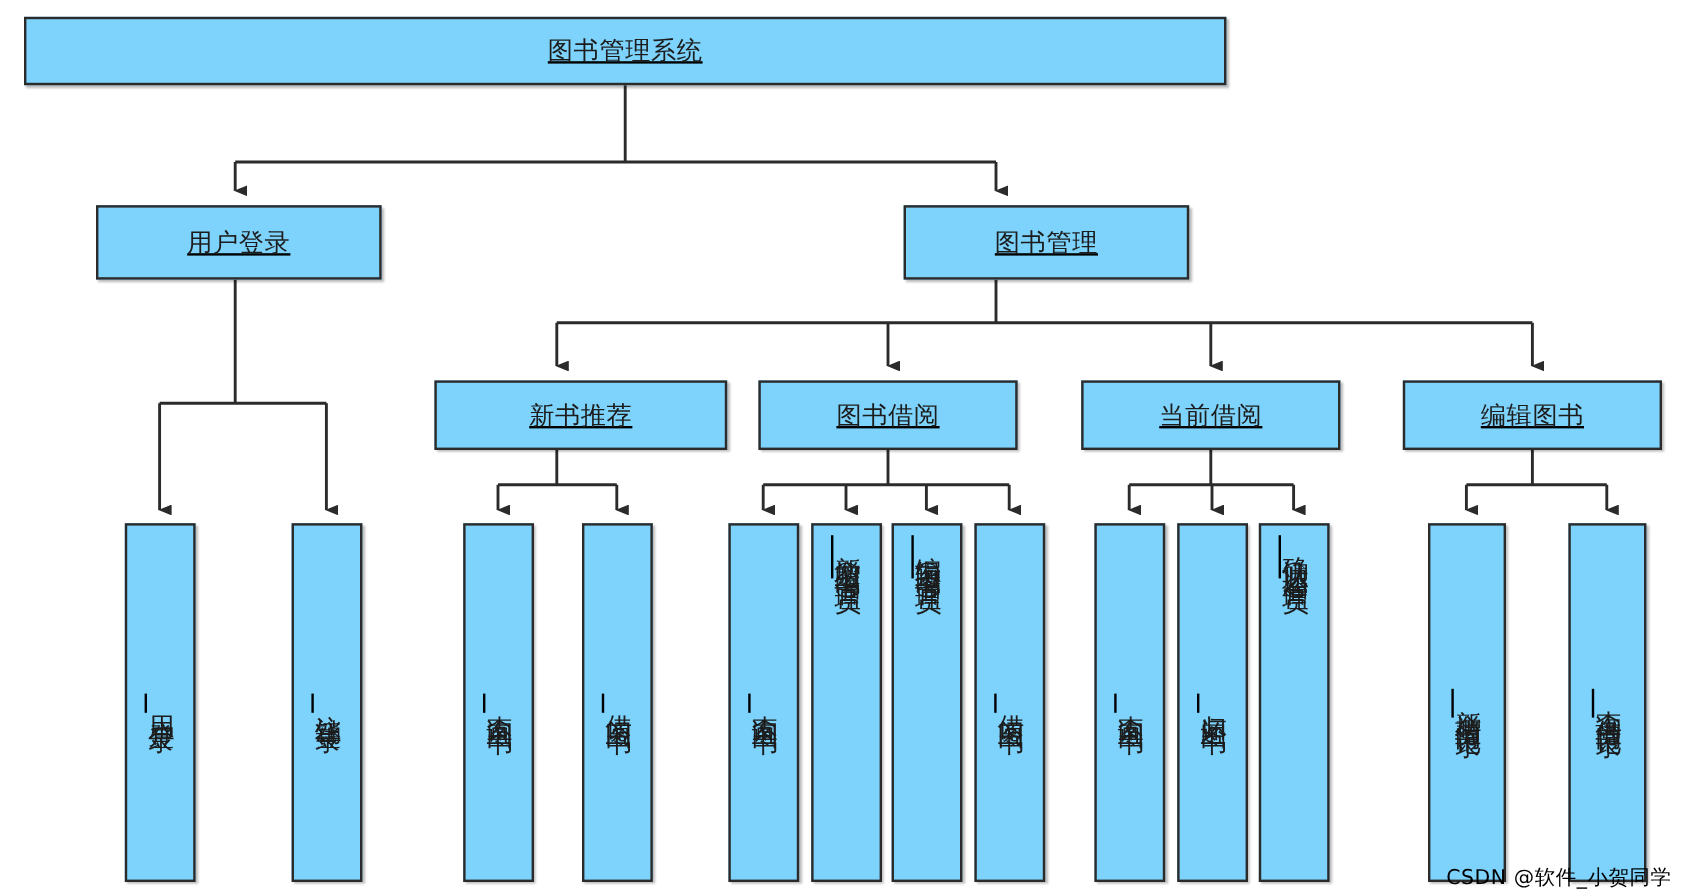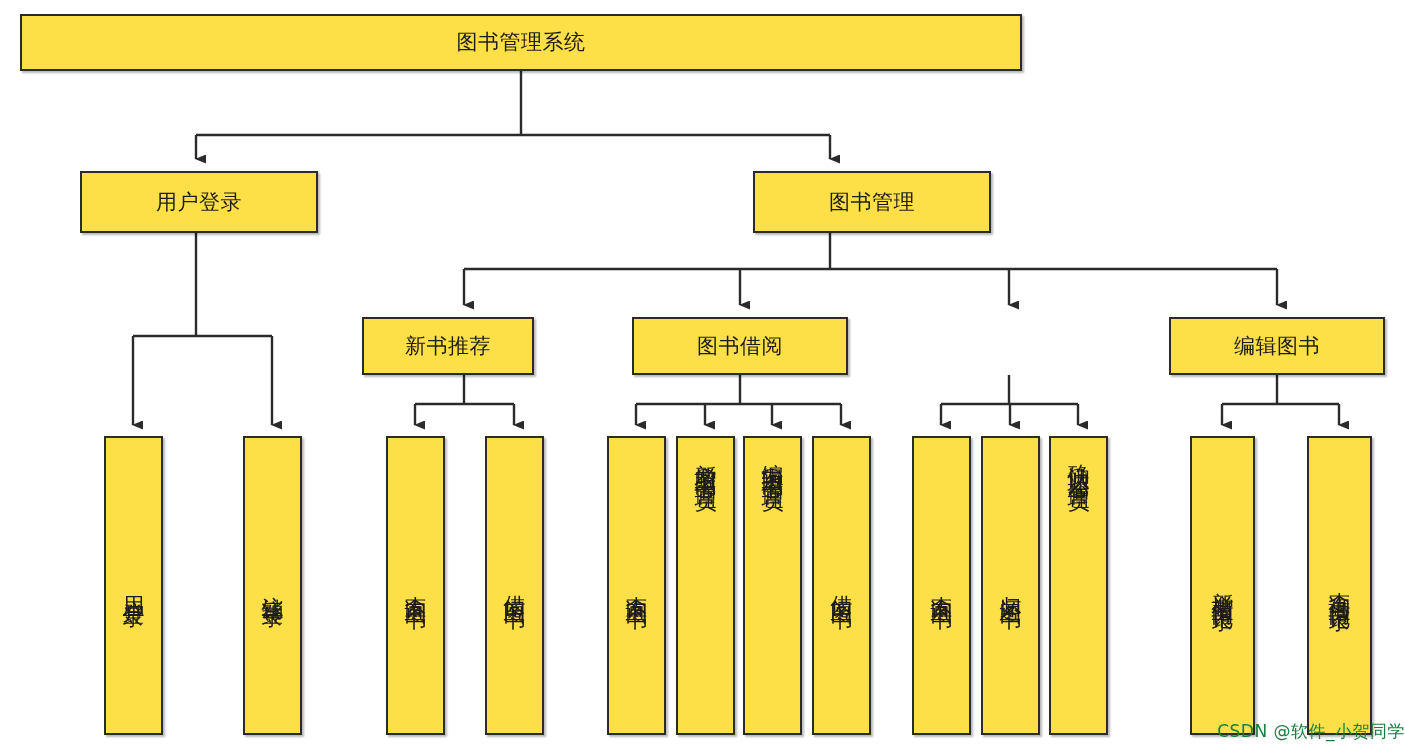--- a/index.html
+++ b/index.html
@@ -23,27 +23,28 @@
     position: absolute;
     left: 0;
     top: 0;
     width: 1405px;
     height: 747px;
     pointer-events: none;
   }
   .node {
     position: absolute;
     box-sizing: border-box;
-    background: #fde047;
+    background: #7dd3fc;
     border: 2.5px solid #2b2b2b;
     box-shadow: 2px 2px 2px rgba(0,0,0,0.28);
     display: flex;
     align-items: center;
     justify-content: center;
     z-index: 2;
+    text-decoration: underline;
   }
   .node .label {
     color: #1c1c1c;
     letter-spacing: 0.5px;
     white-space: nowrap;
     line-height: 1.05;
   }
   
   .node.h .label {
     font-size: 21px;
@@ -69,24 +70,24 @@
   
   .node.v.center {
     align-items: center;
     padding-top: 0;
   }
   .node.v.center .label {
     padding-top: 0;
   }
   .watermark {
     position: absolute;
-    right: 0;
+    right: 12px;
     bottom: 4px;
     font-size: 17px;
-    color: #15803d;
+    color: #000000;
     letter-spacing: 0.5px;
     z-index: 3;
     white-space: nowrap;
   }
 </style>
 </head>
 <body>
 
 <div id="diagram-root">
 
@@ -144,26 +145,29 @@
     <span class="label">图书管理系统</span>
   </div>
 
   <div class="node h" style="left:80px; top:171px; width:238px; height:62px;">
     <span class="label">用户登录</span>
   </div>
   <div class="node h" style="left:753px; top:171px; width:238px; height:62px;">
     <span class="label">图书管理</span>
   </div>
 
-  <div class="node h" style="left:362px; top:317px; width:172px; height:58px;">
+  <div class="node h" style="left:362px; top:317px; width:244px; height:58px;">
     <span class="label">新书推荐</span>
   </div>
   <div class="node h" style="left:632px; top:317px; width:216px; height:58px;">
     <span class="label">图书借阅</span>
   </div>
+  <div class="node h" style="left:901px; top:317px; width:216px; height:58px;">
+    <span class="label">当前借阅</span>
+  </div>
   <div class="node h" style="left:1169px; top:317px; width:216px; height:58px;">
     <span class="label">编辑图书</span>
   </div>
 
   <div class="node v center" style="left:104px; top:436px; width:59px; height:299px;">
     <span class="label">用户登录</span>
   </div>
   <div class="node v center" style="left:243px; top:436px; width:59px; height:299px;">
     <span class="label">注销登录</span>
   </div>

